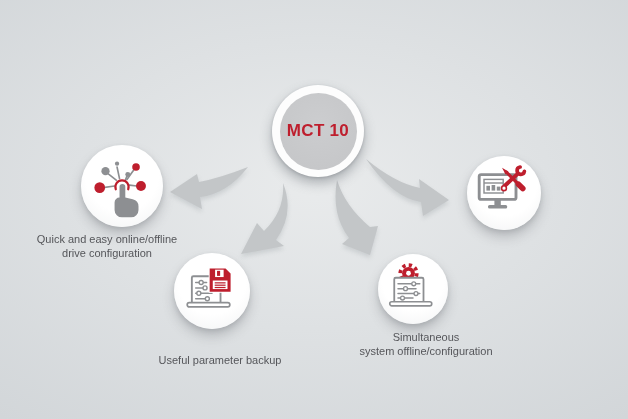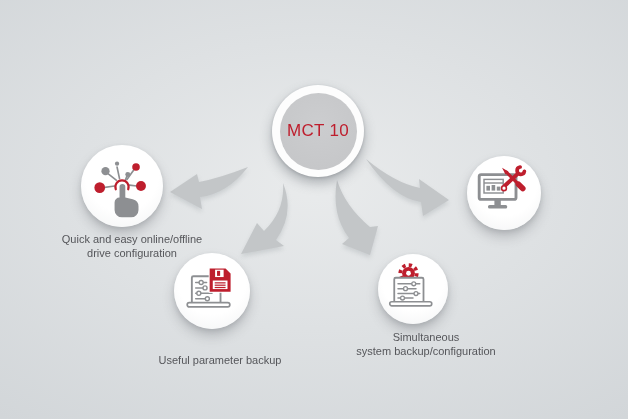--- a/index.html
+++ b/index.html
@@ -13,40 +13,40 @@
     position:absolute; left:272px; top:85px; width:92px; height:92px; border-radius:50%;
     background:#fdfdfd;
     box-shadow: 0 6px 12px rgba(98,104,110,.45), 0 1px 3px rgba(98,104,110,.3);
     display:flex; align-items:center; justify-content:center;
   }
   .hub-inner {
     width:77px; height:77px; border-radius:50%;
     background: radial-gradient(circle at 50% 40%, #cccdcf 0%, #c4c5c7 100%);
     display:flex; align-items:center; justify-content:center;
   }
-  .hub-label { color:#be1e2d; font-weight:normal; font-size:17px; letter-spacing:.3px; }
+  .hub-label { color:#be1e2d; font-weight:bold; font-size:17px; letter-spacing:.3px; }
   .node-circle {
     position:absolute; border-radius:50%;
     background: radial-gradient(circle at 50% 36%, #ffffff 55%, #f1f2f3 100%);
     box-shadow: 0 7px 12px rgba(98,104,110,.32), 0 2px 4px rgba(98,104,110,.18);
     display:flex; align-items:center; justify-content:center;
   }
   .nc1 { left:81px;  top:145px; width:82px; height:82px; }
   .nc2 { left:174px; top:253px; width:76px; height:76px; }
   .nc3 { left:378px; top:254px; width:70px; height:70px; }
   .nc4 { left:467px; top:156px; width:74px; height:74px; }
   .nc1 svg { width:66px; height:66px; }
   .nc2 svg { width:62px; height:62px; }
   .nc3 svg { width:60px; height:60px; }
   .nc4 svg { width:64px; height:64px; }
   .node-label {
     position:absolute; width:200px; color:#55565a; font-size:11px; line-height:13.5px;
     text-align:center; white-space:pre-line;
   }
-  .nl1 { left:32px;  top:233px; }
+  .nl1 { left:7px;  top:233px; }
   .nl2 { left:120px; top:354px; }
   .nl3 { left:326px; top:331px; }
   .nl4 { left:419px; top:231px; }
 </style>
 </head>
 <body>
 
 <div class="stage">
 
   <svg class="arrows" width="628" height="419" viewBox="0 0 628 419">
@@ -129,21 +129,21 @@
       <g fill="#fff" stroke="#8d8f92" stroke-width="1.8">
         <circle cx="41" cy="33" r="2.6"></circle>
         <circle cx="30" cy="39.5" r="2.6"></circle>
         <circle cx="44" cy="46" r="2.6"></circle>
         <circle cx="26" cy="52" r="2.6"></circle>
       </g>
       <rect x="9" y="57" width="56" height="5.5" rx="2.7" fill="#fff" stroke="#8d8f92" stroke-width="2.2"></rect>
     </svg>
   </div>
   <div class="node-label nl3">Simultaneous
-system backup/configuration</div>
+system offline/configuration</div>
 
   <div class="node-circle nc4">
     <svg viewBox="0 0 80 80">
       <rect x="9" y="17" width="46" height="31" rx="2.5" fill="#fff" stroke="#8d8f92" stroke-width="3.6"></rect>
       <rect x="15" y="23" width="24" height="17" fill="none" stroke="#8d8f92" stroke-width="1.8"></rect>
       <line x1="15" y1="27.5" x2="39" y2="27.5" stroke="#8d8f92" stroke-width="1.8"></line>
       <rect x="18" y="31" width="4.5" height="6" fill="#8d8f92"></rect>
       <rect x="24.5" y="30" width="4.5" height="7" fill="#8d8f92"></rect>
       <rect x="31" y="32" width="4.5" height="5" fill="#8d8f92"></rect>
       <rect x="28" y="48" width="8" height="7" fill="#8d8f92"></rect>

